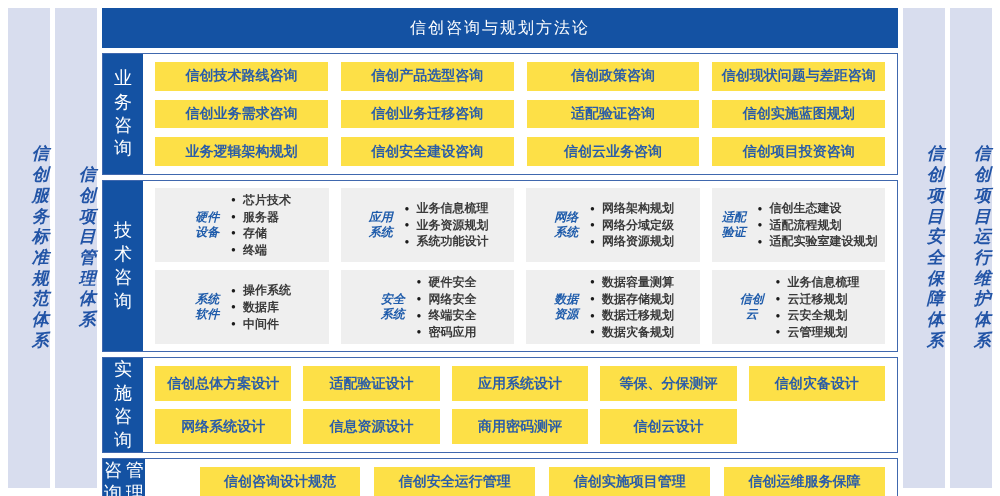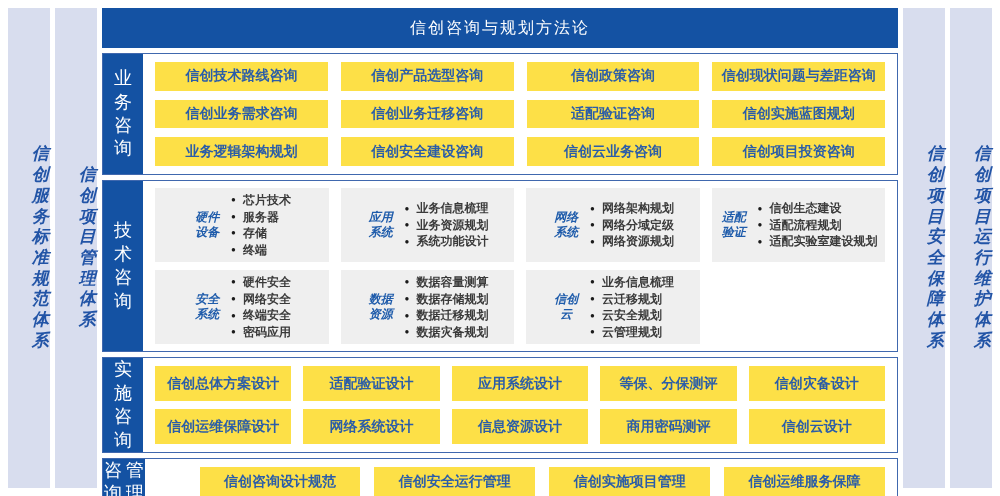--- a/index.html
+++ b/index.html
@@ -141,20 +141,28 @@
             </div>
             <div class="card">
               <div class="card-name">适配验证</div>
               <ul class="card-bullets">
                 <li>信创生态建设</li>
                 <li>适配流程规划</li>
                 <li>适配实验室建设规划</li>
               </ul>
             </div>
             <div class="card">
+              <div class="card-name">系统软件</div>
+              <ul class="card-bullets">
+                <li>操作系统</li>
+                <li>数据库</li>
+                <li>中间件</li>
+              </ul>
+            </div>
+            <div class="card">
               <div class="card-name">安全系统</div>
               <ul class="card-bullets">
                 <li>硬件安全</li>
                 <li>网络安全</li>
                 <li>终端安全</li>
                 <li>密码应用</li>
               </ul>
             </div>
             <div class="card">
               <div class="card-name">数据资源</div>
@@ -178,21 +186,20 @@
         </div><div class="section sec-implementation">
           <div class="section-label">
             <span class="vtext">实施咨询</span>
           </div>
           <div class="section-body">
             <div class="chip">信创总体方案设计</div>
             <div class="chip">适配验证设计</div>
             <div class="chip">应用系统设计</div>
             <div class="chip">等保、分保测评</div>
             <div class="chip">信创灾备设计</div>
-            <div class="chip">信创运维保障设计</div>
             <div class="chip">网络系统设计</div>
             <div class="chip">信息资源设计</div>
             <div class="chip">商用密码测评</div>
             <div class="chip">信创云设计</div>
           </div>
         </div><div class="section sec-management">
           <div class="section-label">
             <span class="vtext">咨询</span>
             <span class="vtext">管理</span>
           </div>

